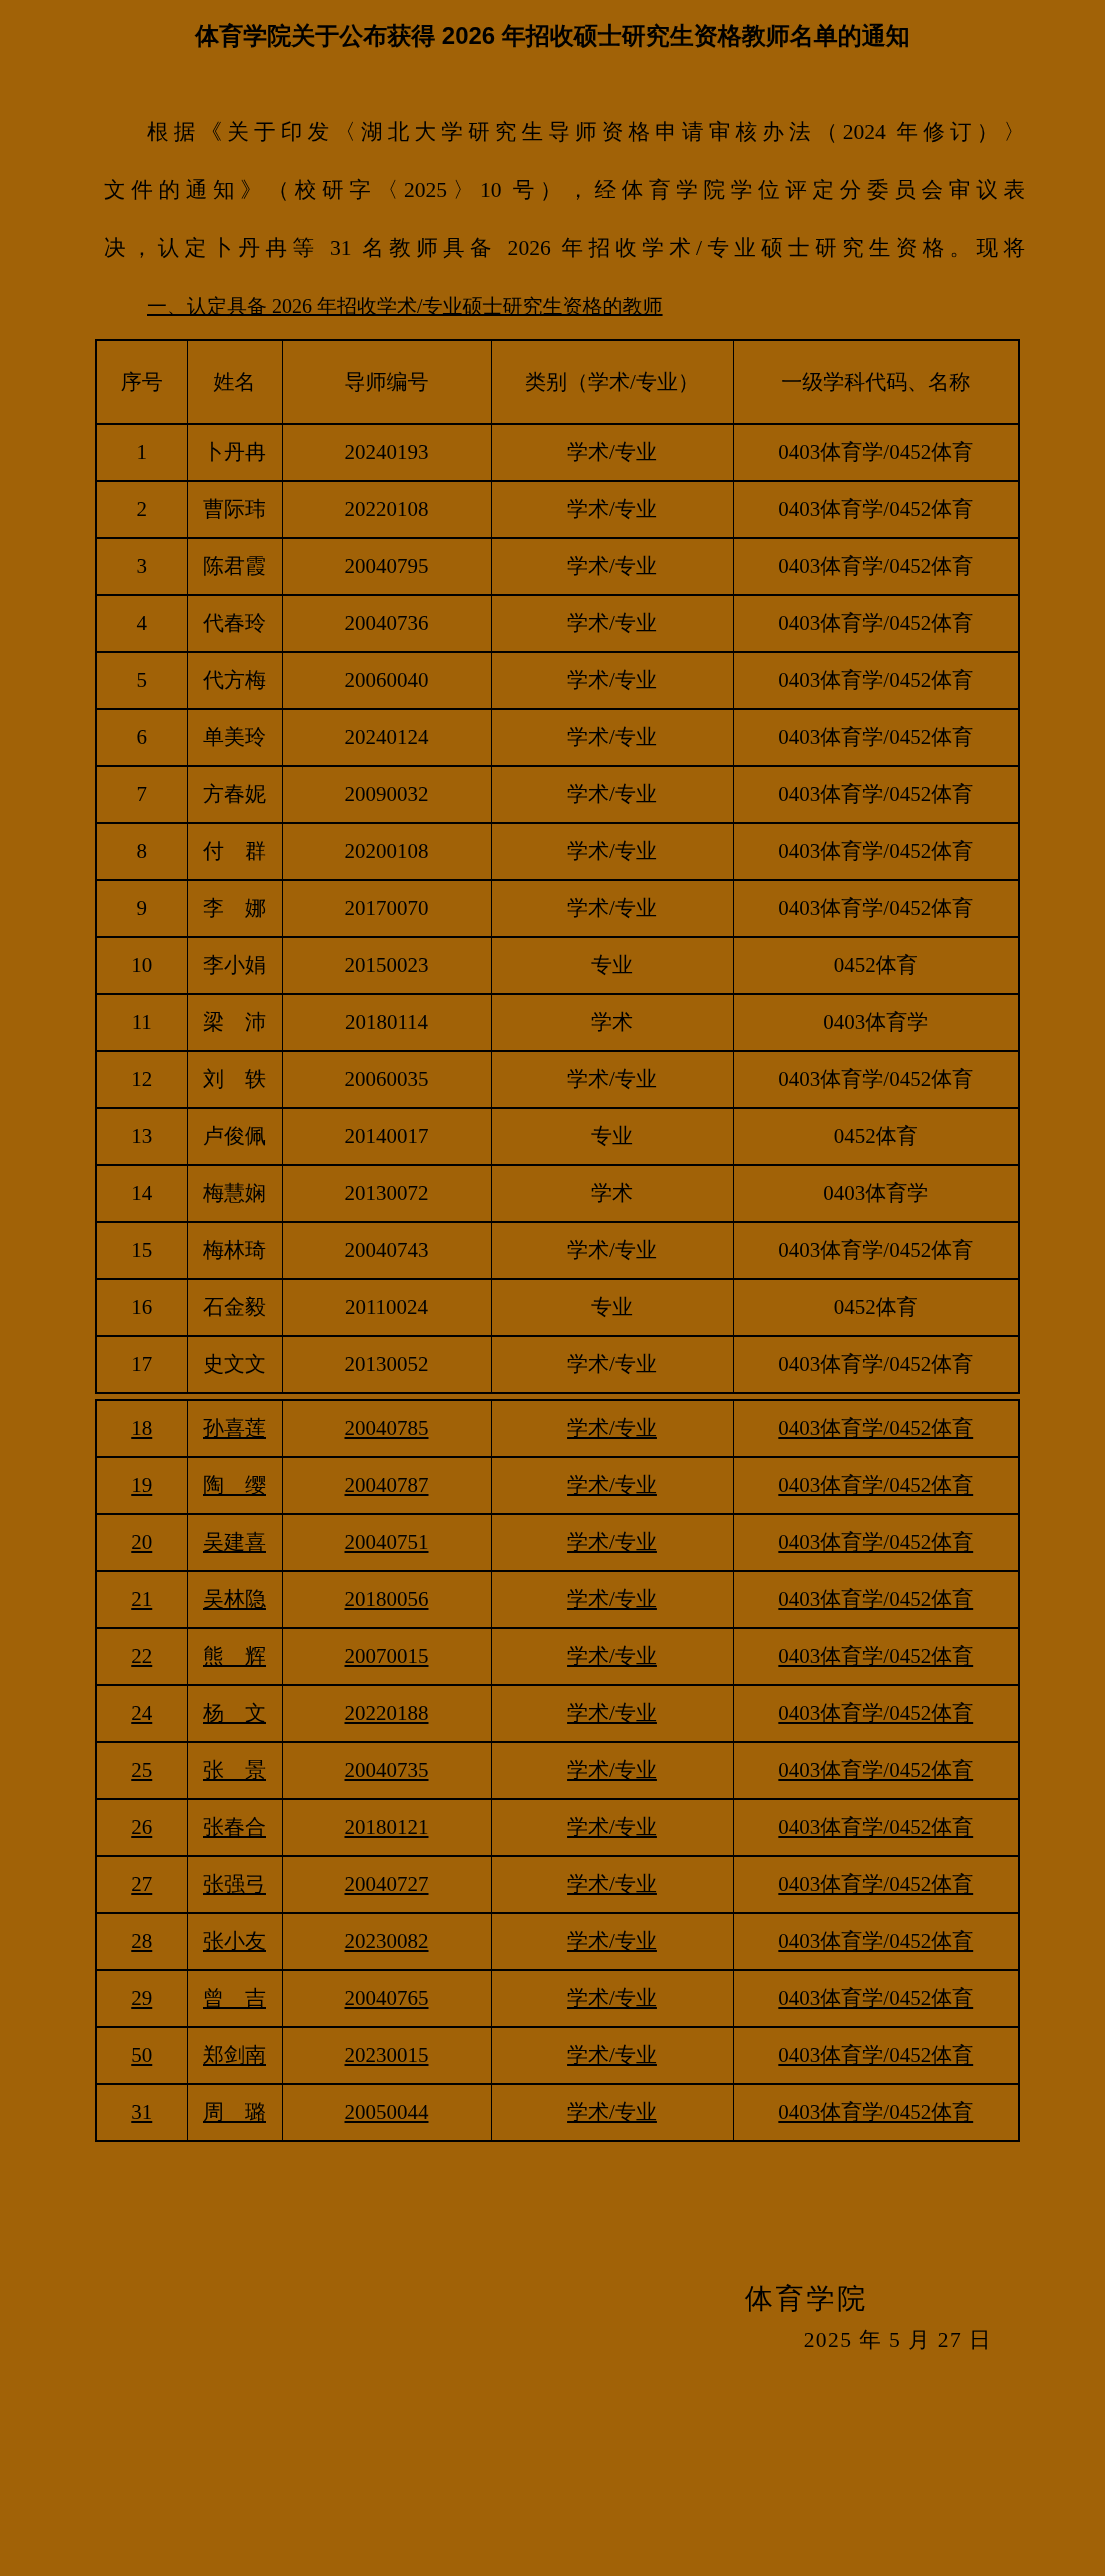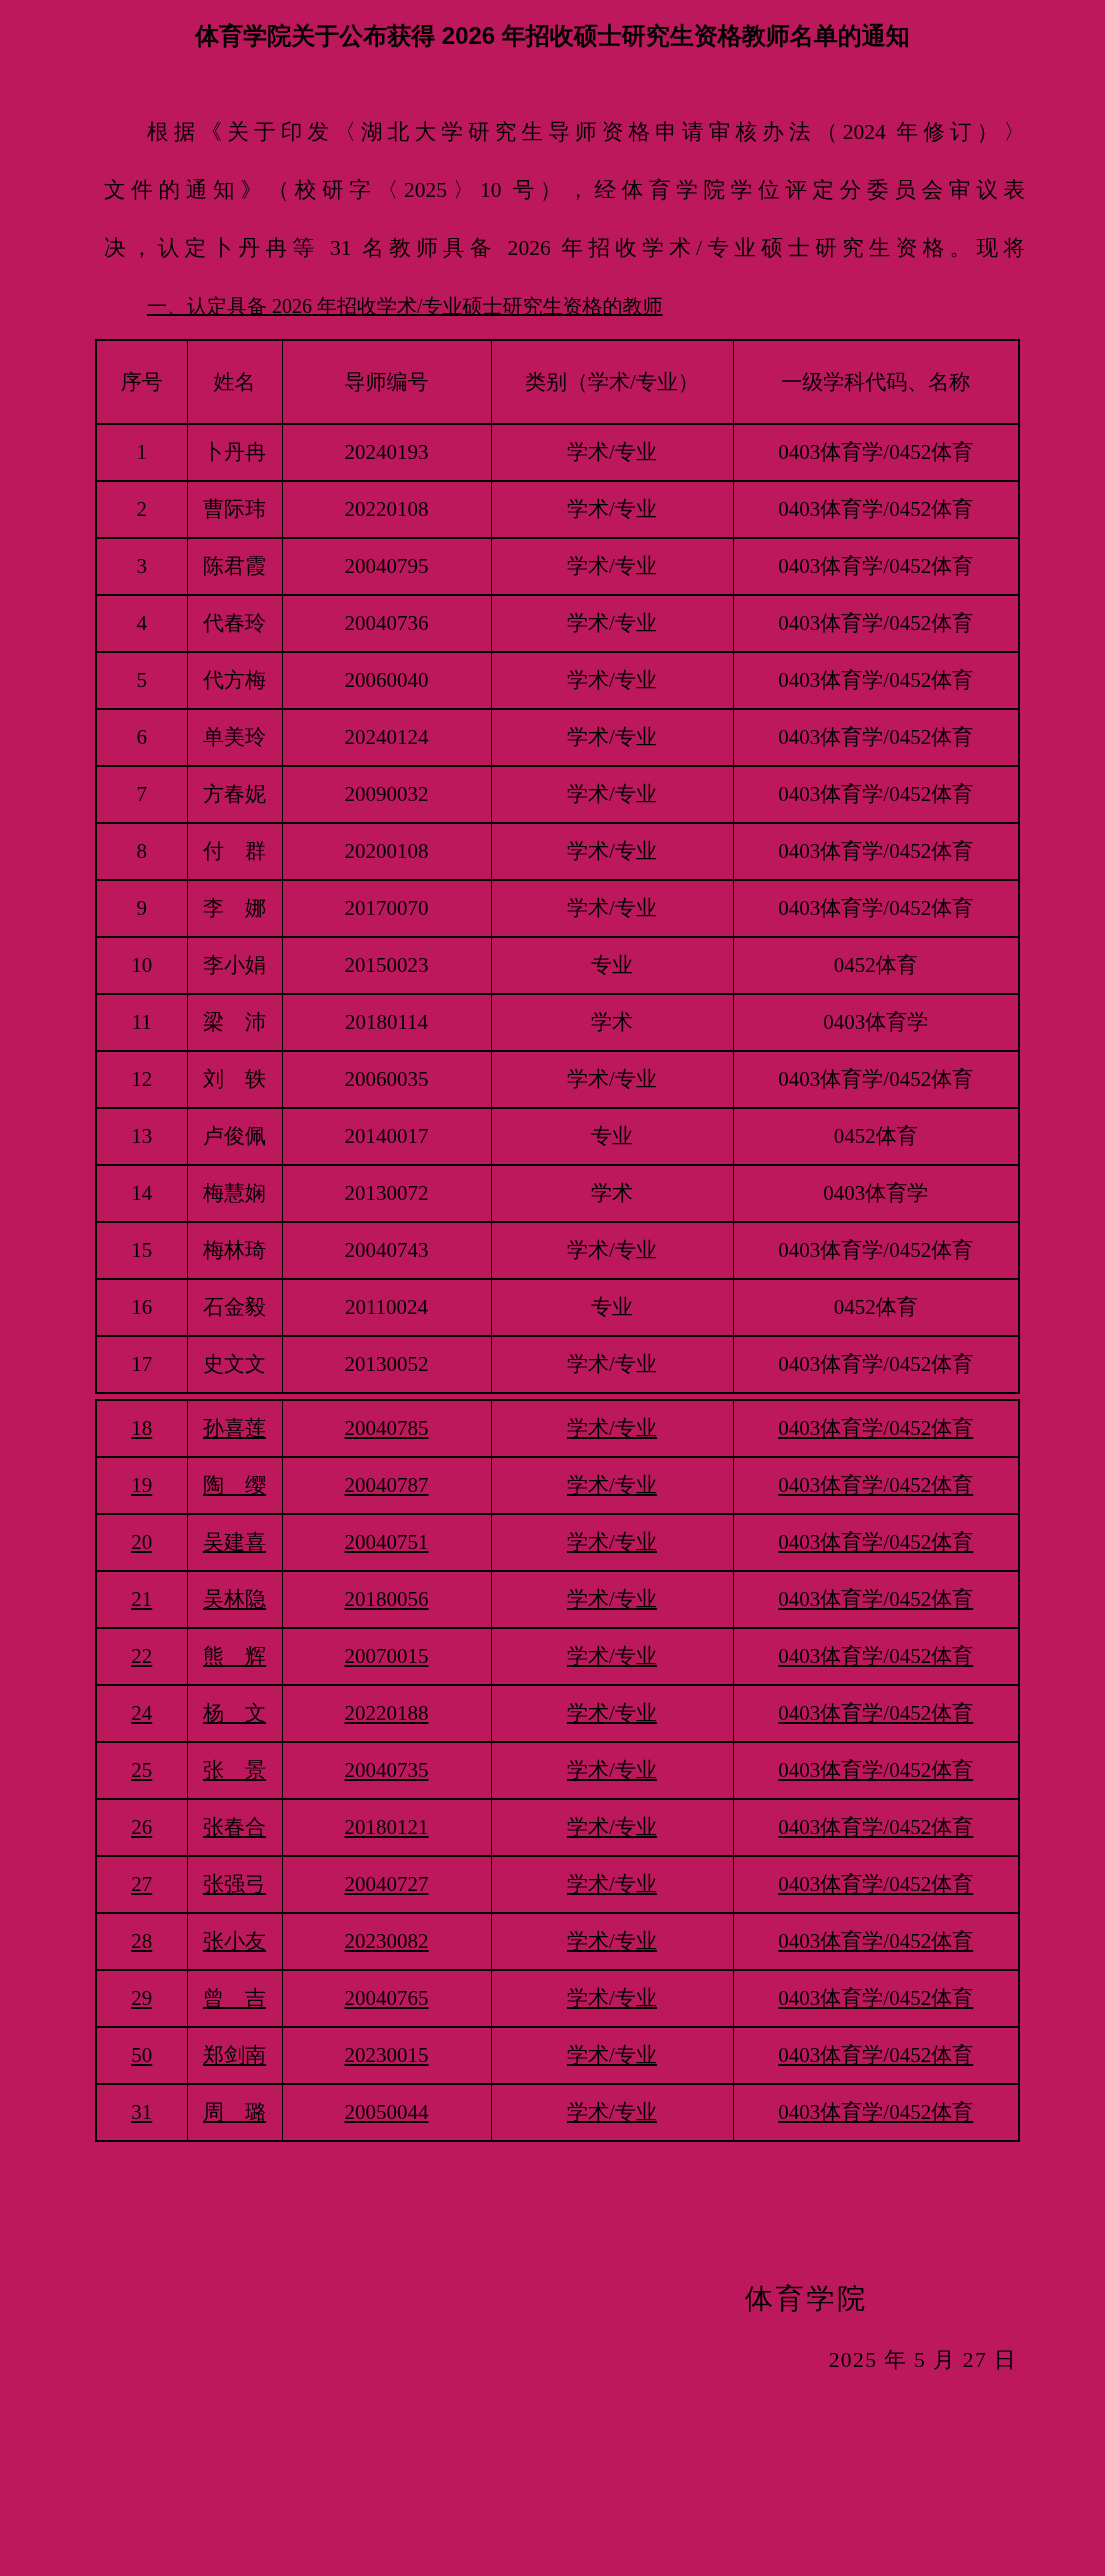--- a/index.html
+++ b/index.html
@@ -1,20 +1,20 @@
 <!DOCTYPE html>
 <html lang="zh" style="font-size:11px"><head>
 <meta charset="utf-8">
 <style>
   html, body { margin: 0; padding: 0; background: #ffffff; }
   .page {
     position: relative;
     width: 1105px;
     height: 2576px;
-    background: #be185d;
+    background: #a16207;
     color: #000000;
     font-family: "Liberation Serif", "DejaVu Serif", serif;
     overflow: hidden;
   }
   .title {
     margin: 19.5px 28px 0 28px;
     text-align: center;
     font-size: 24px;
     line-height: 31px;
     font-weight: 700;
@@ -55,23 +55,23 @@
   .doc-table td { height: 55px; }
   .signature {
     margin-top: 143px;
     text-align: right;
     padding-right: 237px;
     font-size: 28px;
     letter-spacing: 2.8px;
     line-height: 28px;
   }
   .date {
-    margin-top: 33px;
+    margin-top: 13px;
     text-align: right;
-    padding-right: 88px;
+    padding-right: 113px;
     font-size: 21.6px;
     letter-spacing: 1.4px;
     line-height: 28px;
   }
 </style>
 </head>
 <body>
 
 <div class="page">
 

